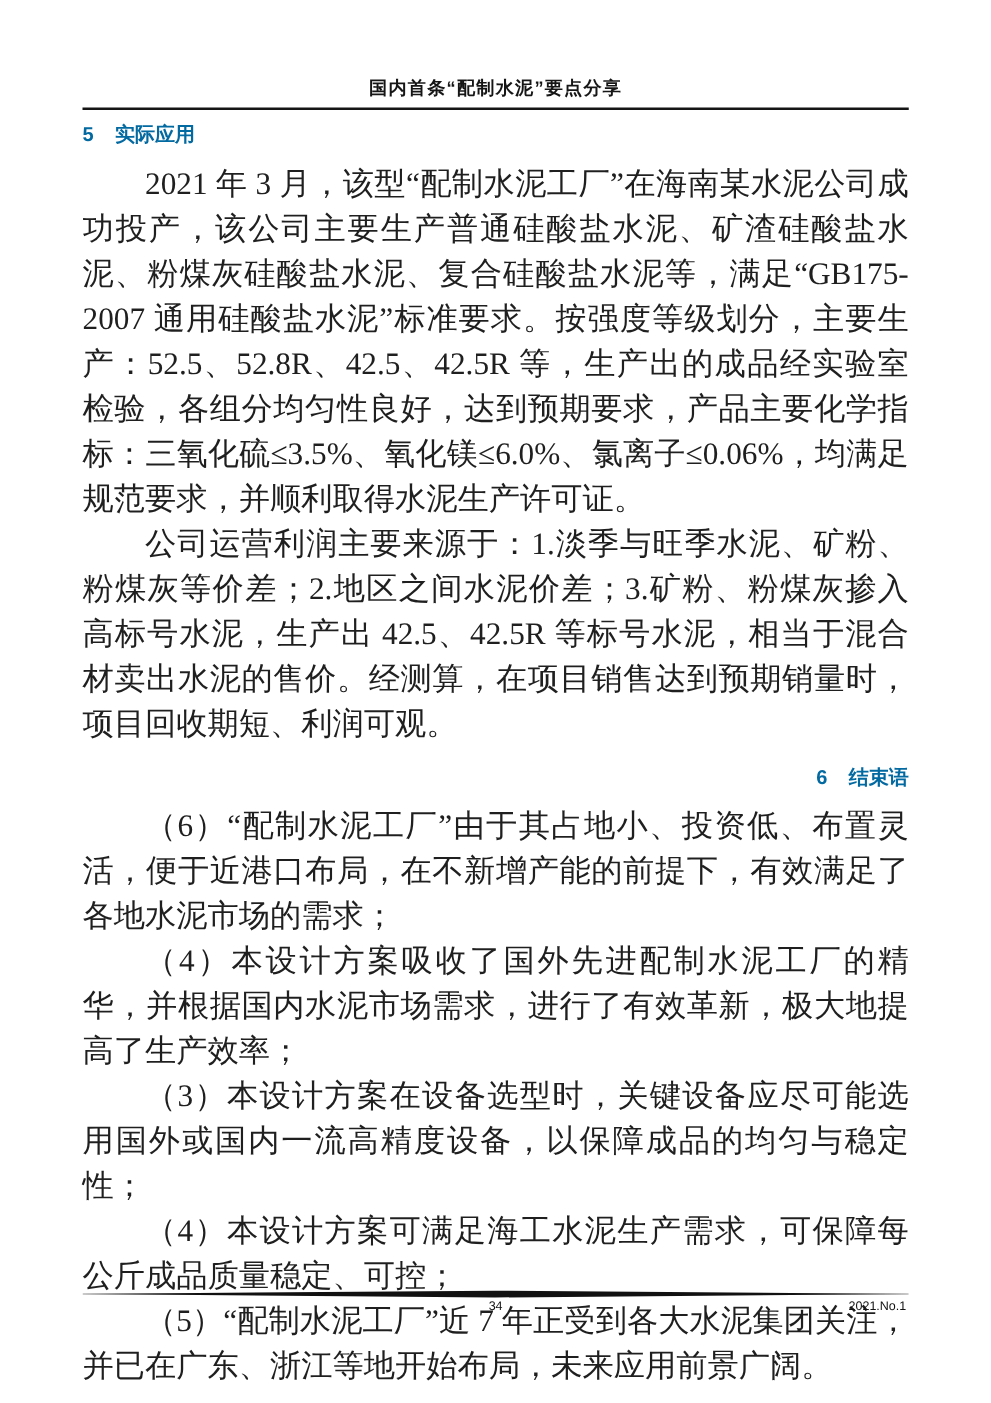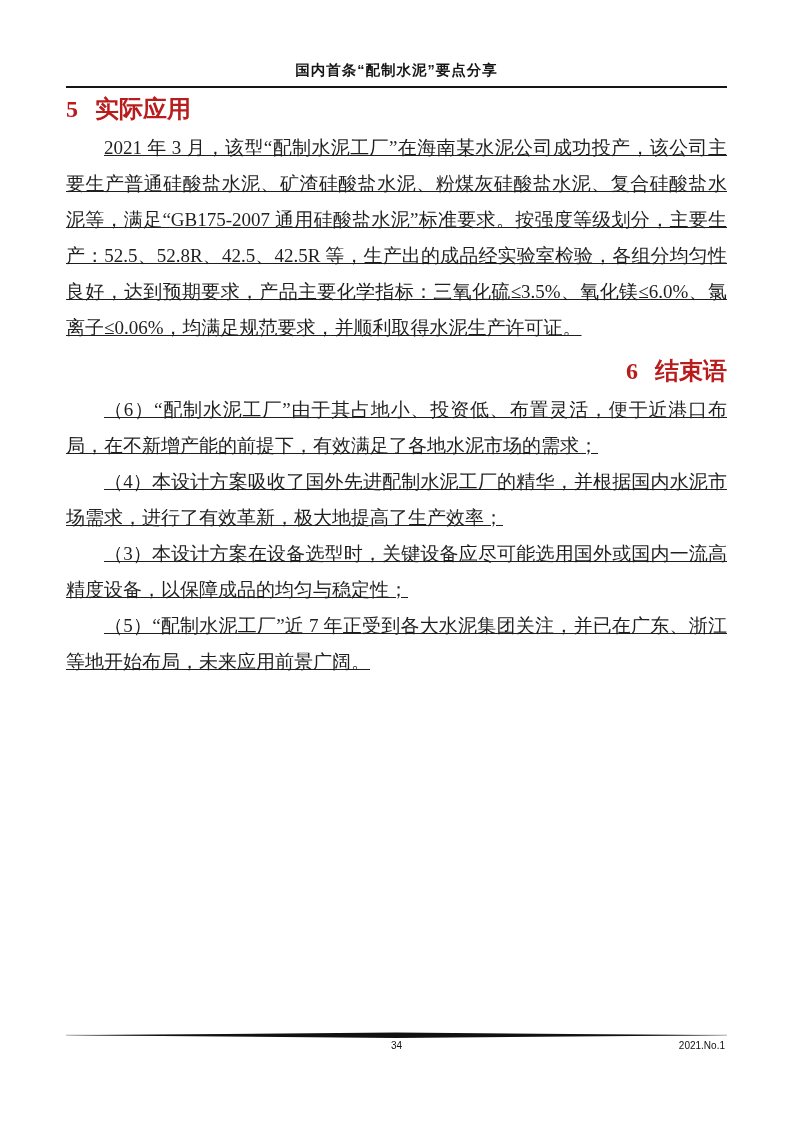--- a/index.html
+++ b/index.html
@@ -36,42 +36,41 @@
     border-top: 2px solid #151515;
   }
   .content {
     position: absolute;
     top: 90px;
     left: 66px;
     width: 661px;
   }
   h2.sec {
     margin: 6px 0 8px 0;
-    font-family: Liberation Serif, serif;
-    font-size: 24px;
+    font-family: Liberation Sans, sans-serif;
+    font-size: 16px;
     font-weight: bold;
-    color: #b91c1c;
+    color: #0369a1;
     line-height: 26px;
   }
   h2.sec .sec-num {
     display: inline-block;
     margin-right: 17px;
   }
   h2.sec-later {
     margin-top: 12px;
     text-align: right;
   }
   p.body-p {
     margin: 0;
-    font-size: 19px;
+    font-size: 25px;
     line-height: 36px;
     text-align: justify;
     text-indent: 2em;
     color: #1f1f1f;
-    text-decoration: underline;
   }
   .footer {
     position: absolute;
     left: 66px;
     top: 1032px;
     width: 661px;
   }
   .footer-rule {
     display: block;
   }
@@ -104,28 +103,30 @@
 
   <div class="head-rule"></div>
 
   <div class="content">
 
     <h2 class="sec">
       <span class="sec-num">5</span><span class="sec-title">实际应用</span>
     </h2>
 
     <p class="body-p">2021 年 3 月，该型“配制水泥工厂”在海南某水泥公司成功投产，该公司主要生产普通硅酸盐水泥、矿渣硅酸盐水泥、粉煤灰硅酸盐水泥、复合硅酸盐水泥等，满足“GB175-2007 通用硅酸盐水泥”标准要求。按强度等级划分，主要生产：52.5、52.8R、42.5、42.5R 等，生产出的成品经实验室检验，各组分均匀性良好，达到预期要求，产品主要化学指标：三氧化硫≤3.5%、氧化镁≤6.0%、氯离子≤0.06%，均满足规范要求，并顺利取得水泥生产许可证。</p>
+    <p class="body-p">公司运营利润主要来源于：1.淡季与旺季水泥、矿粉、粉煤灰等价差；2.地区之间水泥价差；3.矿粉、粉煤灰掺入高标号水泥，生产出 42.5、42.5R 等标号水泥，相当于混合材卖出水泥的售价。经测算，在项目销售达到预期销量时，项目回收期短、利润可观。</p>
 
     <h2 class="sec sec-later">
       <span class="sec-num">6</span><span class="sec-title">结束语</span>
     </h2>
 
     <p class="body-p">（6）“配制水泥工厂”由于其占地小、投资低、布置灵活，便于近港口布局，在不新增产能的前提下，有效满足了各地水泥市场的需求；</p>
     <p class="body-p">（4）本设计方案吸收了国外先进配制水泥工厂的精华，并根据国内水泥市场需求，进行了有效革新，极大地提高了生产效率；</p>
     <p class="body-p">（3）本设计方案在设备选型时，关键设备应尽可能选用国外或国内一流高精度设备，以保障成品的均匀与稳定性；</p>
+    <p class="body-p">（4）本设计方案可满足海工水泥生产需求，可保障每公斤成品质量稳定、可控；</p>
     <p class="body-p">（5）“配制水泥工厂”近 7 年正受到各大水泥集团关注，并已在广东、浙江等地开始布局，未来应用前景广阔。</p>
 
   </div>
 
   <div class="footer">
     <svg class="footer-rule" width="661" height="7" viewBox="0 0 661 7" preserveAspectRatio="none">
       <line x1="0" y1="3.2" x2="661" y2="3.2" stroke="#999999" stroke-width="0.8"></line>
       <polygon points="0,3.2 330,0.5 661,3.2 330,6.0" fill="#111111"></polygon>
     </svg>
     <div class="footer-row">

